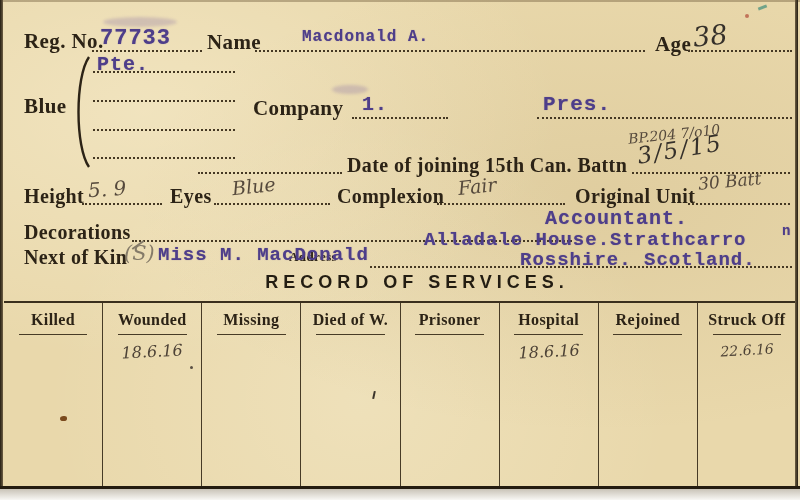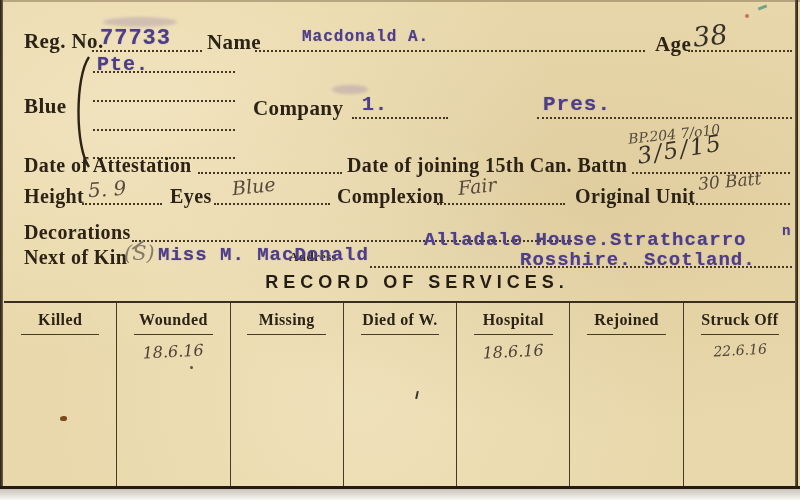--- a/index.html
+++ b/index.html
@@ -62,39 +62,39 @@
   <div class="abs dots" style="left:93px;top:157px;width:142px;"></div>
 
   <div class="abs smudge" style="left:332px;top:85px;width:36px;height:9px;"></div>
   <span class="abs printed" style="left:253px;top:96px;font-size:21px;">Company</span>
   <div class="abs dots" style="left:352px;top:117px;width:96px;"></div>
   <span class="abs typed" style="left:362px;top:93px;font-size:20px;">1.</span>
   <div class="abs dots" style="left:537px;top:117px;width:255px;"></div>
   <span class="abs typed" style="left:543px;top:93px;font-size:21px;">Pres.</span>
 
   <span class="abs hand" style="left:628px;top:126px;font-size:14px;transform:rotate(-6deg);">BP.204 7/o10</span>
-  <span class="abs printed" style="left:24px;top:154px;font-size:20px;">Date of Attestation</span>
   <div class="abs dots" style="left:198px;top:172px;width:144px;"></div>
   <span class="abs printed" style="left:347px;top:154px;font-size:20px;">Date of joining 15th Can. Battn</span>
   <div class="abs dots" style="left:632px;top:172px;width:158px;"></div>
   <span class="abs hand-dark" style="left:637px;top:136px;font-size:23px;transform:rotate(-9deg);letter-spacing:2px;">3/5/15</span>
 
   <span class="abs printed" style="left:24px;top:185px;font-size:20px;">Height</span>
   <div class="abs dots" style="left:82px;top:203px;width:80px;"></div>
   <span class="abs hand" style="left:88px;top:177px;font-size:20px;transform:rotate(-4deg);">5. 9</span>
   <span class="abs printed" style="left:170px;top:185px;font-size:20px;">Eyes</span>
   <div class="abs dots" style="left:214px;top:203px;width:116px;"></div>
   <span class="abs hand" style="left:232px;top:175px;font-size:19px;transform:rotate(-6deg);">Blue</span>
   <span class="abs printed" style="left:337px;top:185px;font-size:20px;">Complexion</span>
   <div class="abs dots" style="left:437px;top:203px;width:128px;"></div>
   <span class="abs hand" style="left:458px;top:175px;font-size:19px;transform:rotate(-6deg);">Fair</span>
   <span class="abs printed" style="left:575px;top:185px;font-size:20px;">Original Unit</span>
   <div class="abs dots" style="left:688px;top:203px;width:102px;"></div>
   <span class="abs hand" style="left:698px;top:171px;font-size:17px;transform:rotate(-5deg);">30 Batt</span>
 
+  <span class="abs typed" style="left:545px;top:207px;font-size:20px;">Accountant.</span>
 
   <span class="abs printed" style="left:24px;top:221px;font-size:20px;">Decorations</span>
   <div class="abs dots" style="left:132px;top:240px;width:440px;"></div>
 
   <span class="abs typed" style="left:424px;top:229px;font-size:19px;">Alladale House.Strathcarro</span>
   <span class="abs typed" style="left:782px;top:223px;font-size:14px;">n</span>
 
   <span class="abs printed" style="left:24px;top:246px;font-size:20px;">Next of Kin</span>
   <span class="abs hand" style="left:124px;top:241px;font-size:21px;color:#857b69;">(S)</span>
   <div class="abs" style="left:131px;top:244px;width:14px;height:2px;background:#857b69;transform:rotate(-35deg);"></div>
@@ -121,20 +121,25 @@
       <div class="svc-rule"></div>
       <span class="svc-val"></span>
     </div>
     <div class="svc-cell">
       <span class="svc-head">Died of W.</span>
       <div class="svc-rule"></div>
       <span class="svc-val"></span>
       <div class="abs" style="left:72px;top:88px;width:2px;height:8px;background:#3a332a;transform:rotate(12deg);"></div>
     </div>
     <div class="svc-cell">
+      <span class="svc-head">Prisoner</span>
+      <div class="svc-rule"></div>
+      <span class="svc-val"></span>
+    </div>
+    <div class="svc-cell">
       <span class="svc-head">Hospital</span>
       <div class="svc-rule"></div>
       <span class="svc-val">18.6.16</span>
     </div>
     <div class="svc-cell">
       <span class="svc-head">Rejoined</span>
       <div class="svc-rule"></div>
       <span class="svc-val"></span>
     </div>
     <div class="svc-cell">

